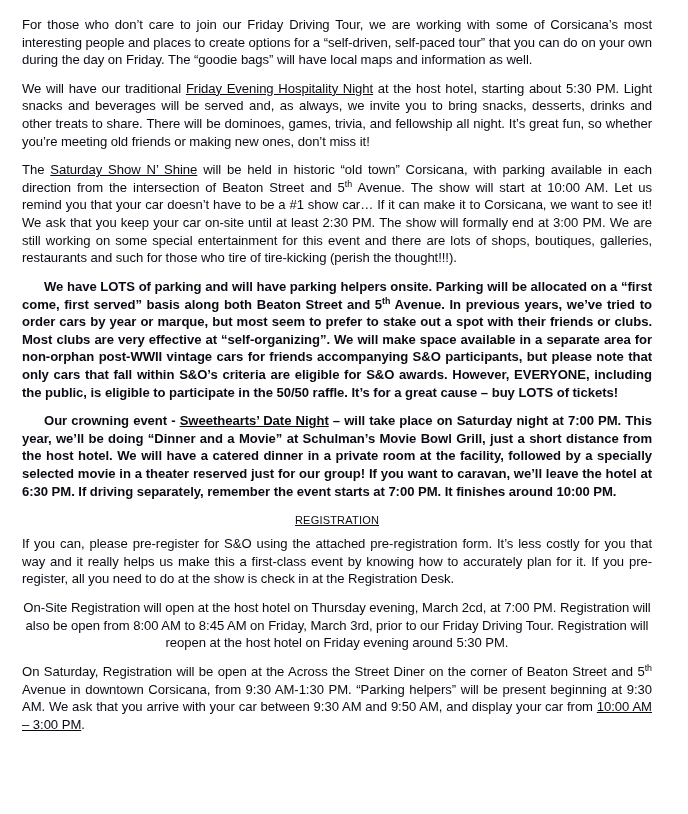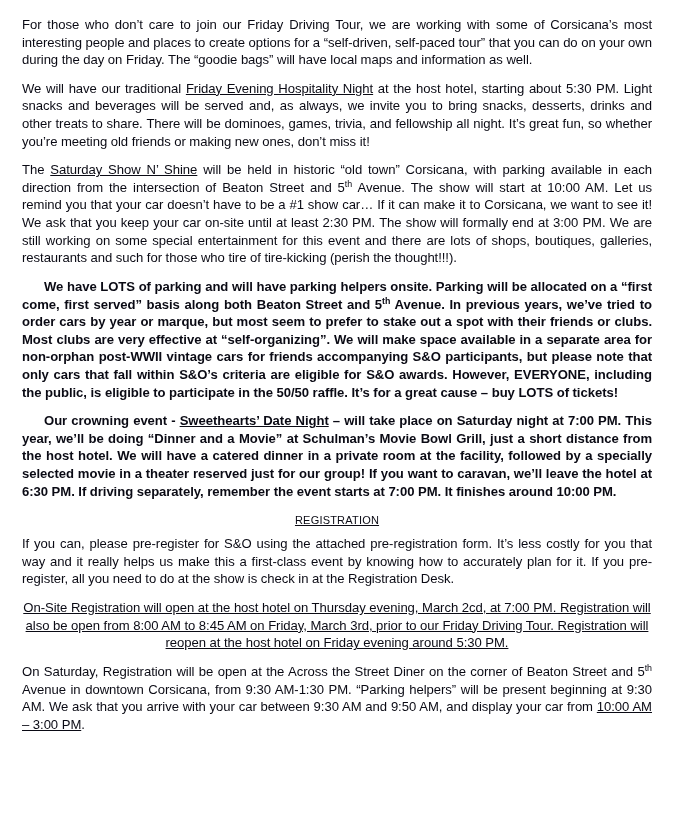--- a/index.html
+++ b/index.html
@@ -44,21 +44,20 @@
     font-size: 11px;
     font-weight: normal;
     text-align: center;
     text-decoration: underline;
     margin: 14px 0 9px 0;
     letter-spacing: 0.2px;
   }
   .center {
     text-align: center;
     text-indent: 0;
-    text-decoration: underline;
   }
 </style>
 </head>
 <body>
 
 <div id="doc">
   <div id="main-paragraphs">
       <p><span>For those who don’t care to join our Friday Driving Tour, we are working with some of Corsicana’s most interesting people and places to create options for a “self-driven, self-paced tour” that you can do on your own during the day on Friday. The “goodie bags” will have local maps and information as well.</span></p>
       <p><span>We will have our traditional </span><span class="u">Friday Evening Hospitality Night</span><span> at the host hotel, starting about 5:30 PM. Light snacks and beverages will be served and, as always, we invite you to bring snacks, desserts, drinks and other treats to share. There will be dominoes, games, trivia, and fellowship all night. It’s great fun, so whether you’re meeting old friends or making new ones, don’t miss it!</span></p>
       <p><span>The </span><span class="u">Saturday Show N’ Shine</span><span> will be held in historic “old town” Corsicana, with parking available in each direction from the intersection of Beaton Street and 5</span><sup>th</sup><span> Avenue. The show will start at 10:00 AM. Let us remind you that your car doesn’t have to be a #1 show car… If it can make it to Corsicana, we want to see it! We ask that you keep your car on-site until at least 2:30 PM. The show will formally end at 3:00 PM. We are still working on some special entertainment for this event and there are lots of shops, boutiques, galleries, restaurants and such for those who tire of tire-kicking (perish the thought!!!).</span></p>

